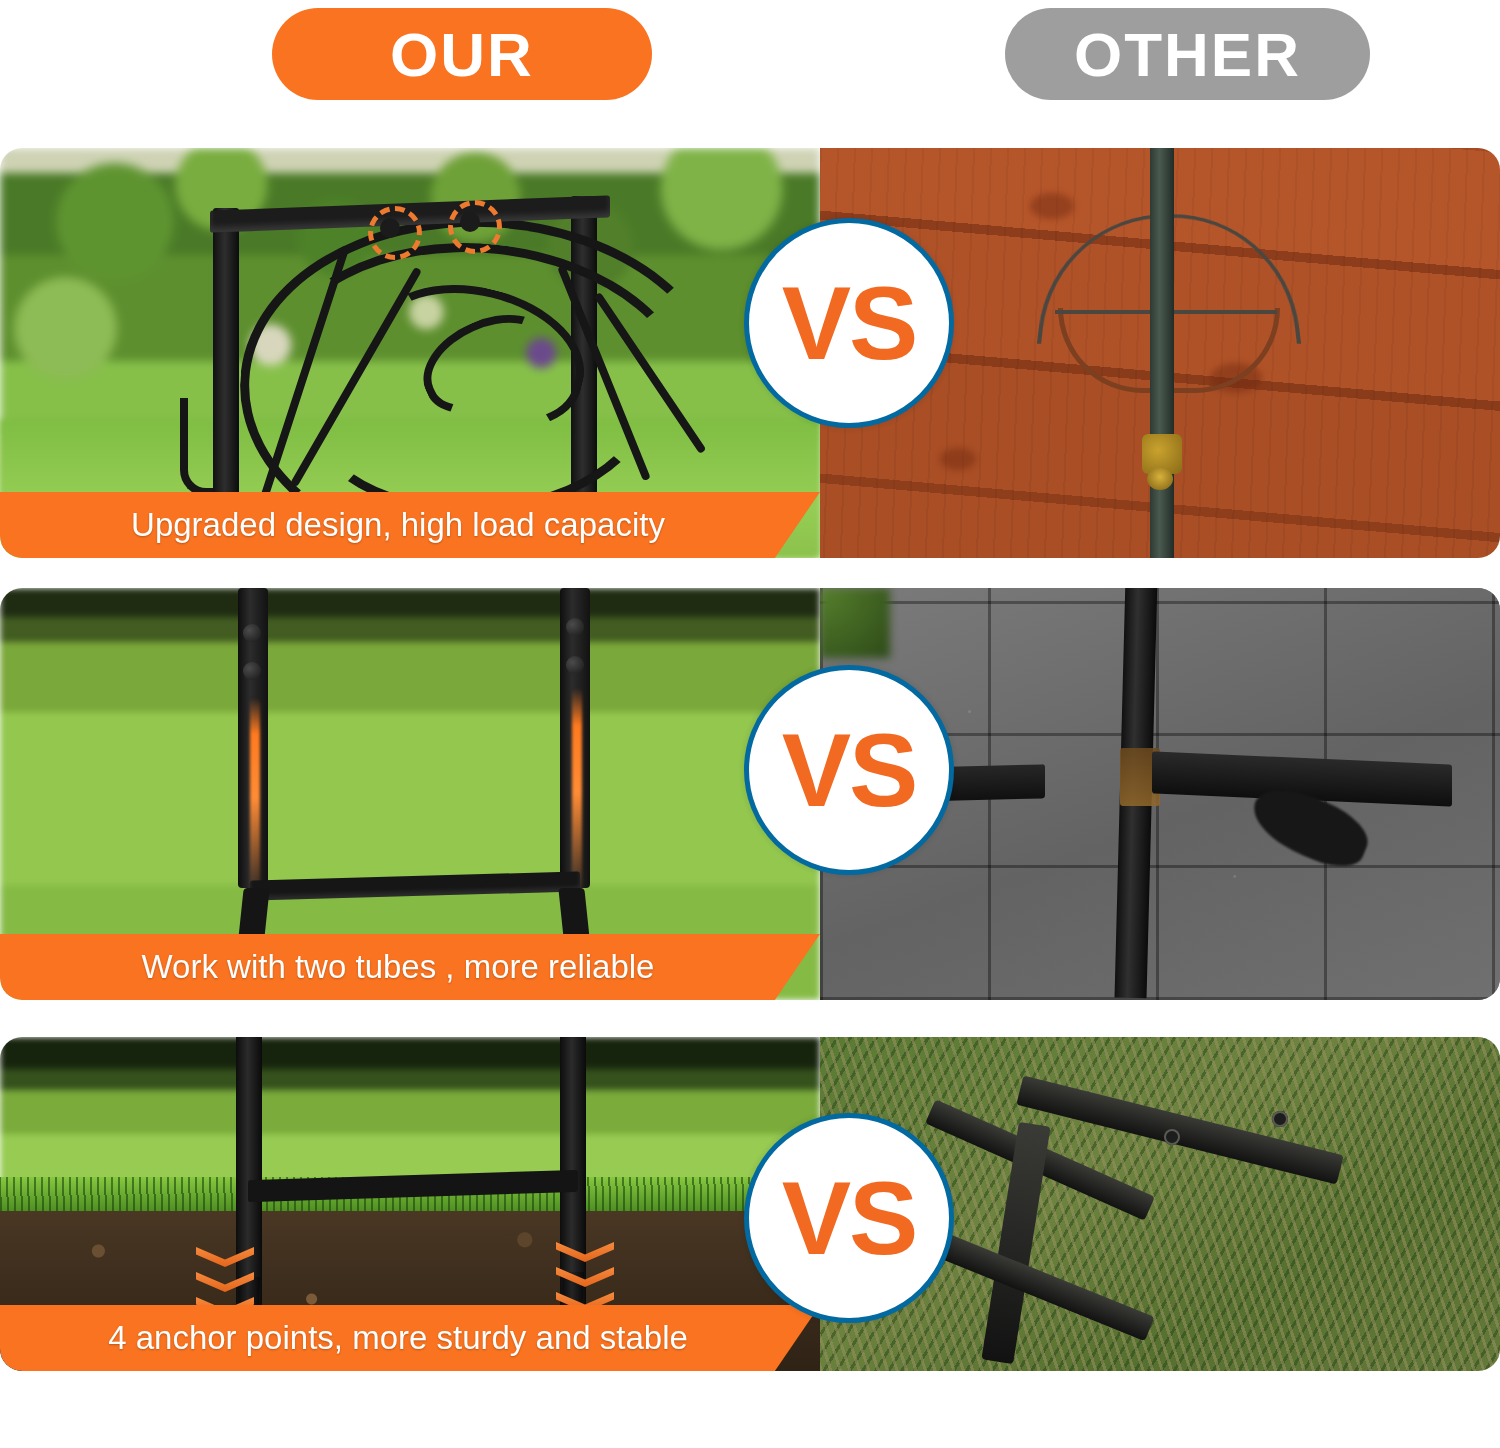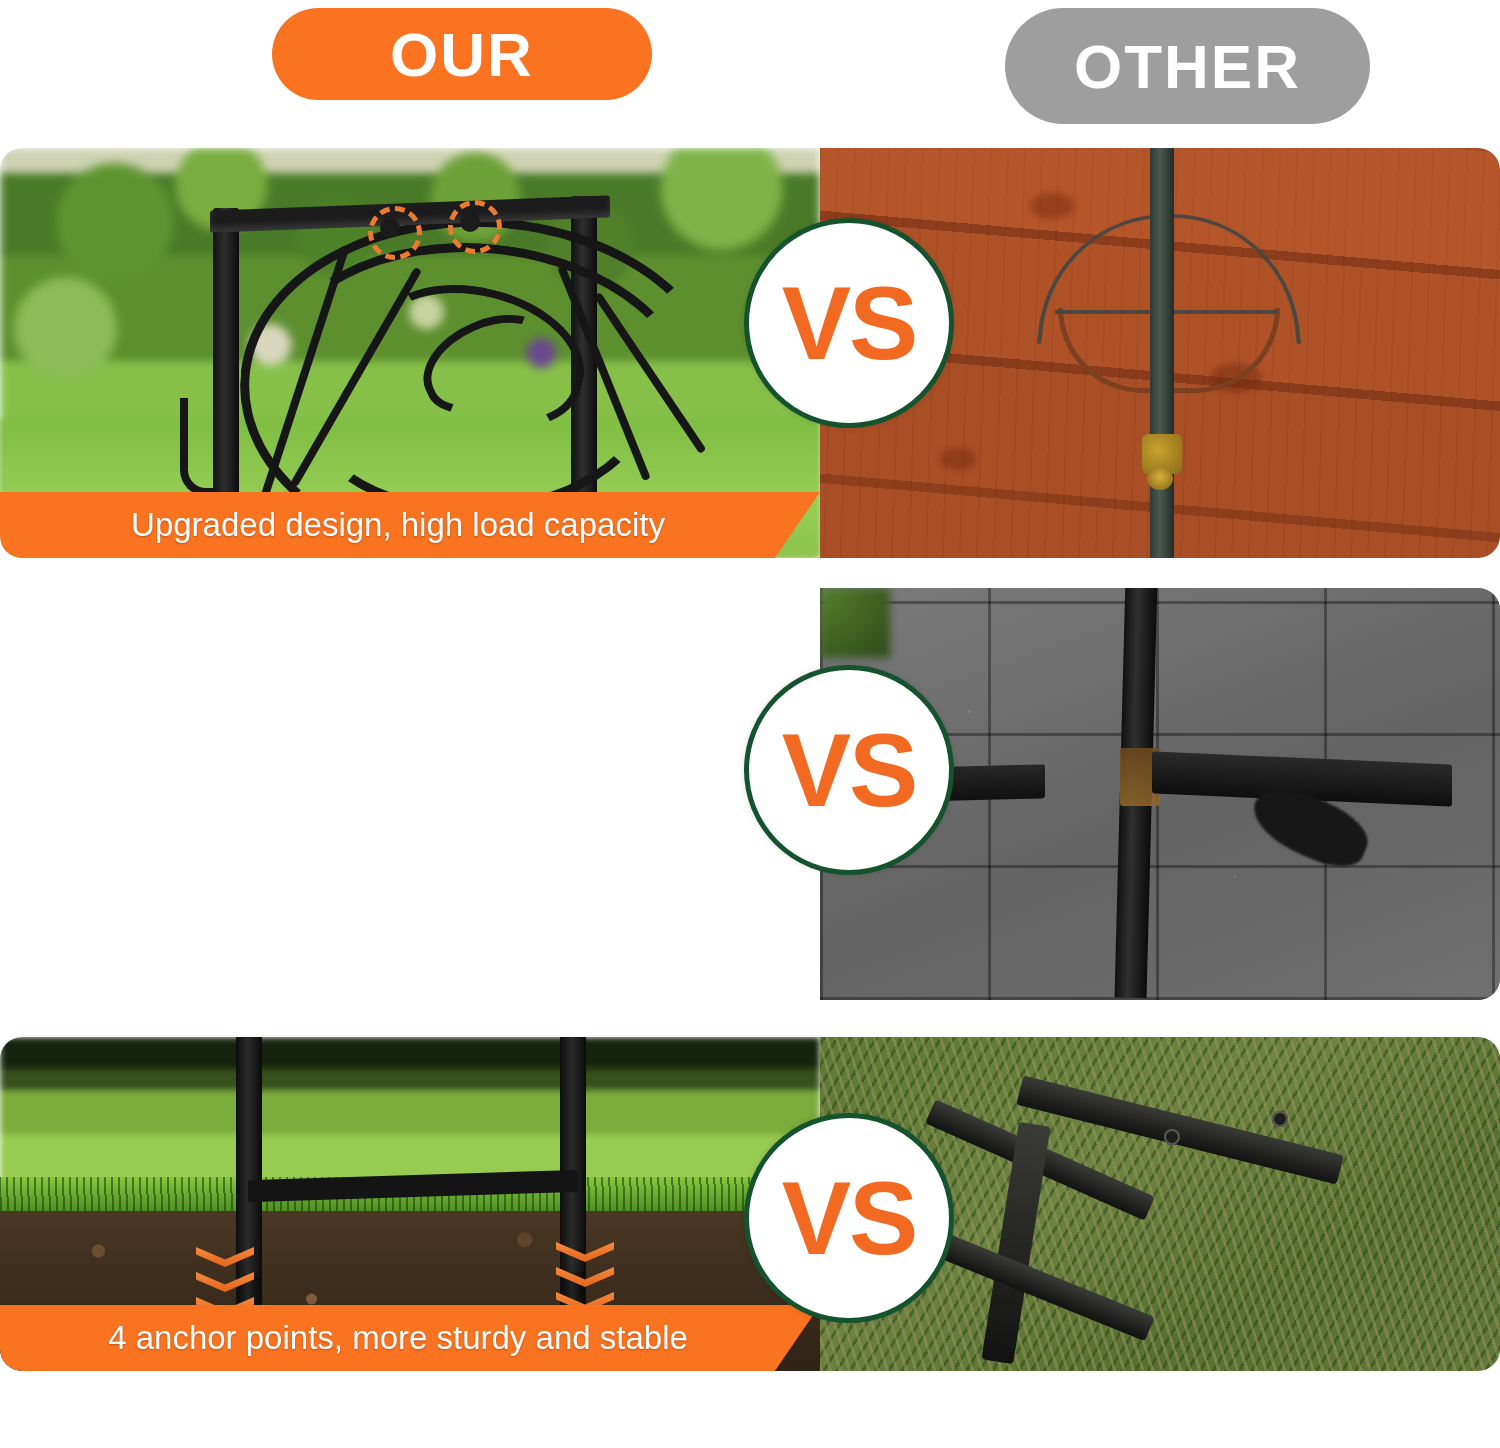--- a/index.html
+++ b/index.html
@@ -3,21 +3,21 @@
 <meta charset="utf-8">
 <style>
   html,body{margin:0;padding:0;background:#ffffff;}
   body{width:1500px;height:1448px;font-family:"Liberation Sans",sans-serif;overflow:hidden;position:relative;}
 
   
   .header{position:absolute;top:0;left:0;width:1500px;height:110px;}
   .badge{position:absolute;display:flex;align-items:center;justify-content:center;
          border-radius:80px;color:#ffffff;font-weight:bold;letter-spacing:2px;}
   #badge-our{left:272px;top:8px;width:380px;height:92px;background:#F97320;font-size:62px;}
-  #badge-other{left:1005px;top:8px;width:365px;height:116px;background:#9E9E9E;font-size:62px;}
+  #badge-other{left:1005px;top:8px;width:365px;height:92px;background:#9E9E9E;font-size:62px;}
 
   
   .row{position:absolute;left:0;width:1500px;}
   #row-0{top:148px;height:410px;}
   #row-1{top:588px;height:412px;}
   #row-2{top:1037px;height:334px;}
 
   .panel{position:absolute;top:0;height:100%;overflow:hidden;}
   .panel-left{left:0;width:820px;border-radius:22px 0 0 22px;}
   .panel-right{left:820px;width:680px;border-radius:0 22px 22px 0;}
@@ -27,21 +27,21 @@
   
   .cap{position:absolute;bottom:0;display:flex;align-items:center;justify-content:center;
        color:#ffffff;font-size:33px;white-space:nowrap;
        text-shadow:0 1px 2px rgba(0,0,0,.25);}
   .cap-left{left:0;width:820px;height:66px;background:#F97320;z-index:6;
             clip-path:polygon(0 0,100% 0,94.5% 100%,0 100%);
             border-radius:0 0 0 22px;justify-content:center;padding-right:40px;box-sizing:border-box;padding-left:16px;}
 
   
   .vs{position:absolute;width:200px;height:200px;border-radius:50%;
-      background:#ffffff;border:5px solid #14532d;
+      background:#ffffff;border:5px solid #0369a1;
       display:flex;align-items:center;justify-content:center;
       color:#F26A21;font-size:104px;font-weight:bold;letter-spacing:-2px;z-index:20;
       box-shadow:0 0 6px rgba(0,0,0,.12);}
   #vs-0{left:744px;top:218px;}
   #vs-1{left:744px;top:665px;}
   #vs-2{left:744px;top:1113px;}
 
   
   
   .bg-garden{position:absolute;inset:0;
@@ -262,20 +262,41 @@
 
   </div>
 </div>
 
 <div class="vs" id="vs-0">
   <span>VS</span>
 </div>
 
 <div class="row" id="row-1">
 
+  <div class="panel panel-left">
+    <div class="photo">
+      <div class="bg-field"></div>
+      <div class="tube" id="tube-l"></div>
+      <div class="tube" id="tube-r"></div>
+      <div class="glow" id="glow-l"></div>
+      <div class="glow" id="glow-r"></div>
+      <div class="bolt" style="left:243px;top:36px;"></div>
+      <div class="bolt" style="left:243px;top:74px;"></div>
+      <div class="bolt" style="left:566px;top:30px;"></div>
+      <div class="bolt" style="left:566px;top:68px;"></div>
+      <div class="crossbar"></div>
+      <div class="foot" id="foot-l"></div>
+      <div class="foot" id="foot-r"></div>
+      <div class="foot-pad" id="pad-l"></div>
+      <div class="foot-pad" id="pad-r"></div>
+    </div>
+    <div class="cap cap-left">
+      <span>Work with two tubes , more reliable</span>
+    </div>
+  </div>
 
   <div class="panel panel-right">
     <div class="photo">
       <div class="bg-pavers"></div>
       <div class="grass-corner"></div>
       <div class="stake-v"></div>
       <div class="rust"></div>
       <div class="stake-h"></div>
       <div class="stake-stub"></div>
       <div class="shadow-blob"></div>

